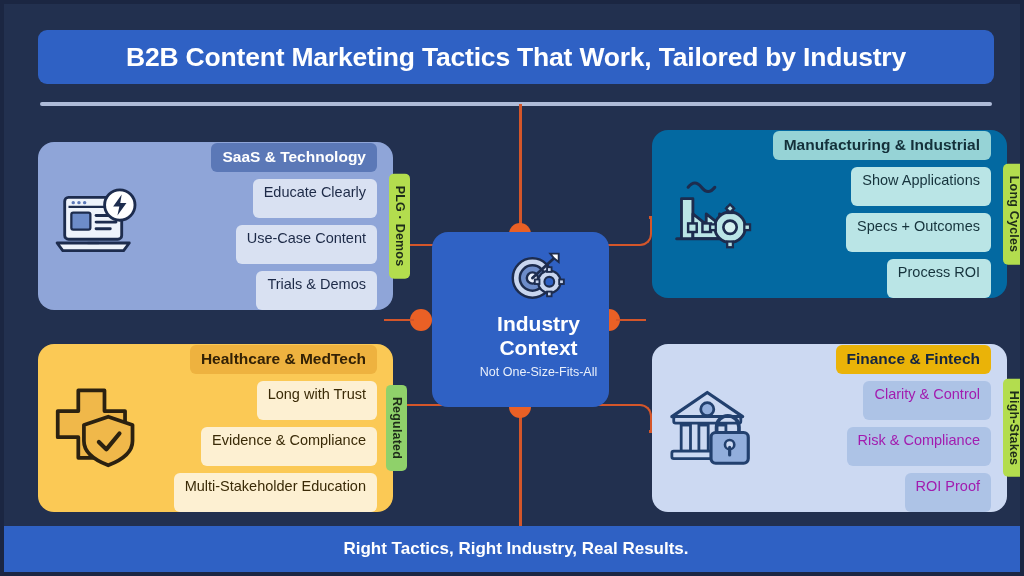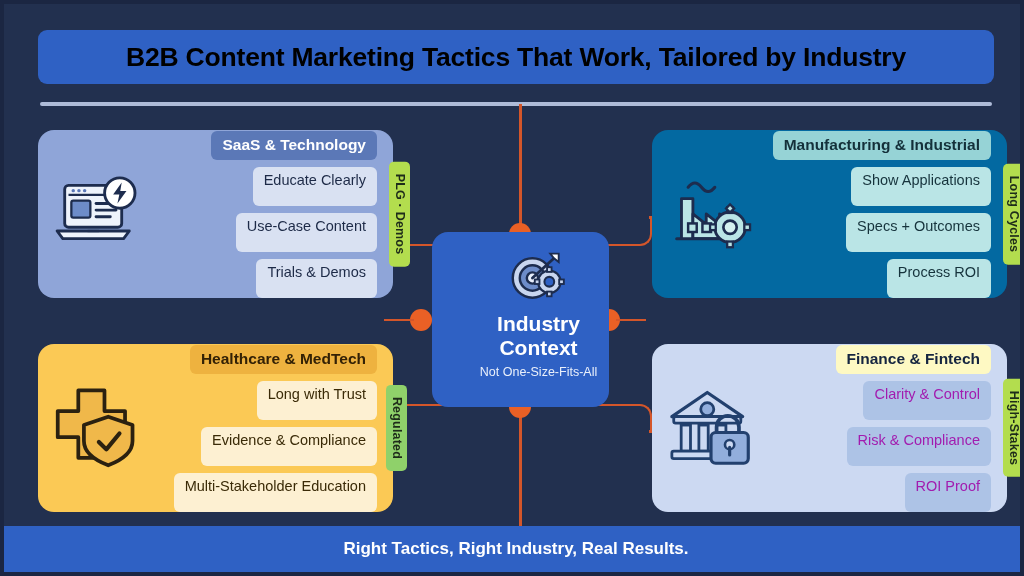--- a/index.html
+++ b/index.html
@@ -19,21 +19,21 @@
 
   
   .title-bar {
     position: absolute; left: 34px; top: 26px;
     width: 956px; height: 54px;
     background: #2f61c4;
     border-radius: 9px;
     display: flex; align-items: center; justify-content: center;
   }
   .title-text {
-    color: #000000;
+    color: #ffffff;
     font-size: 26.5px;
     font-weight: bold;
     letter-spacing: -0.2px;
     white-space: nowrap;
   }
   .title-rule {
     position: absolute; left: 36px; top: 98px;
     width: 952px; height: 4px;
     background: #aebbd8;
     border-radius: 2px;
@@ -120,34 +120,34 @@
     font-weight: bold;
     writing-mode: vertical-rl;
     text-orientation: mixed;
     padding: 12px 3.5px;
     border-radius: 5px;
     letter-spacing: 0.2px;
     white-space: nowrap;
   }
 
   
-  .card-saas       { background: #8fa5d8; }
+  .card-saas       { background: #8fa5d8; margin-top: 12px; }
   .card-saas .card-head { background: #5b78b7; color: #ffffff; }
   .card-saas .chip      { background: #d9e1f2; color: #1d2a47; }
 
   .card-mfg        { background: #0369a1; }
   .card-mfg .card-head  { background: #96d3d6; color: #14303a; }
   .card-mfg .chip       { background: #bae5e6; color: #16333c; }
 
   .card-health     { background: #fbc955; }
   .card-health .card-head { background: #eeb23f; color: #332105; }
   .card-health .chip      { background: #fdf0d2; color: #3a2a07; }
 
   .card-fin        { background: #ccd9f2; }
-  .card-fin .card-head  { background: #fef9c3; color: #152murky; color: #152540; }
+  .card-fin .card-head  { background: #eab308; color: #152murky; color: #152540; }
   .card-fin .chip       { background: #adc3e6; color: #a21caf; }
 
   
   .footer {
     position: absolute; left: 0; bottom: 0;
     width: 1024px; height: 46px;
     background: #2f61c4;
     display: flex; align-items: center; justify-content: center;
   }
   .footer-text {

